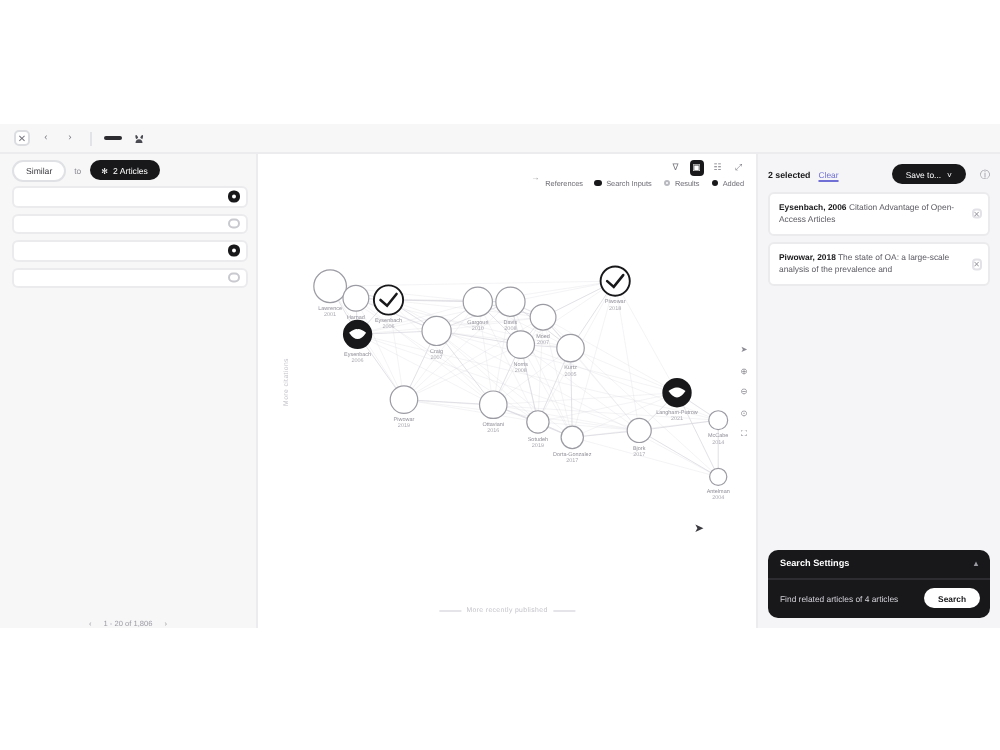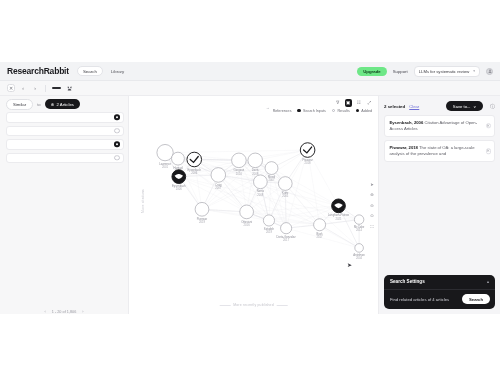--- a/index.html
+++ b/index.html
@@ -209,39 +209,20 @@
     border-radius:8px; padding:2.5px 7px; font-weight:600;
   }
 
   .cursor { position:absolute; font-size:6px; color:#3a3a40; }
 </style>
 </head>
 <body>
 
 <div id="app">
 
-  <div class="topnav">
-    <div class="brand">ResearchRabbit</div>
-    <div class="navpill">Search</div>
-    <div class="navlink">Library</div>
-    <div class="topnav-right">
-      <div class="upgrade">Upgrade</div>
-      <div class="support">Support</div>
-      <div class="wsselect">
-        <span>LLMs for systematic review</span>
-        <span class="caret">▾</span>
-      </div>
-      <div class="avatar">
-        <svg viewBox="0 0 12 12">
-            <circle cx="6" cy="4" r="2.2" fill="#7b7b83"></circle>
-            <path d="M1.8 11c0-2.4 1.9-3.8 4.2-3.8S10.2 8.6 10.2 11z" fill="#7b7b83"></path>
-          </svg>
-      </div>
-    </div>
-  </div>
 
   <div class="subbar">
     <div class="tbtn boxed">✕</div>
     <div class="tbtn">‹</div>
     <div class="tbtn">›</div>
     <div class="tsep"></div>
     <div class="tdash"></div>
     <div class="tbtn">
       <svg viewBox="0 0 12 12" width="7" height="7">
           <path d="M3 9.5c0-2 1.2-3.2 3-3.2s3 1.2 3 3.2z" fill="#4a4a52"></path>

